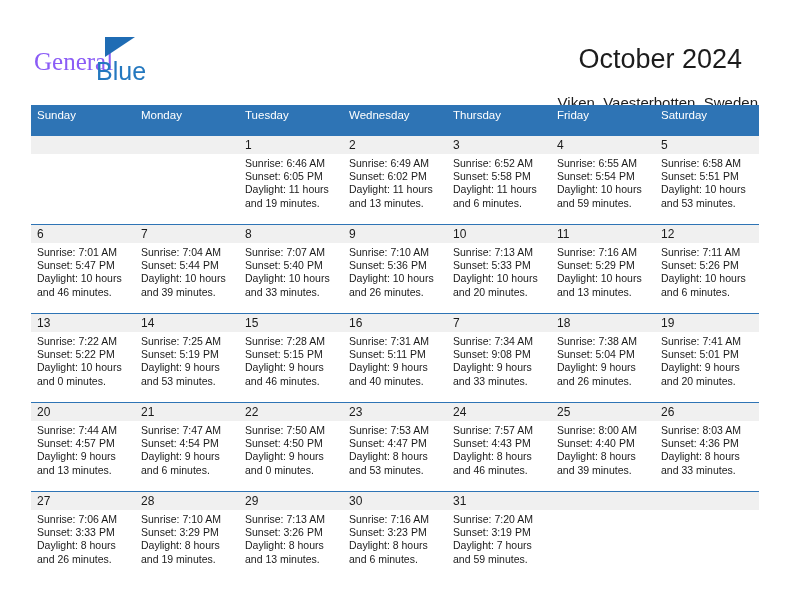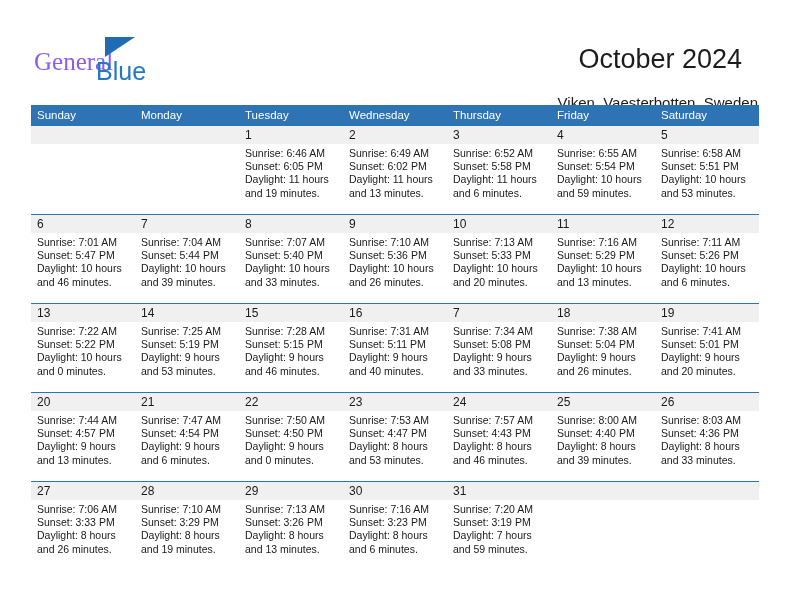--- a/index.html
+++ b/index.html
@@ -94,21 +94,21 @@
     width: 728px;
     border-collapse: collapse;
     table-layout: fixed;
   }
   .calendar th {
     background: #2e74b5;
     color: #ffffff;
     font-weight: normal;
     font-size: 11.5px;
     text-align: left;
-    padding: 4px 0 4px 6px;
+    padding: 4px 0 14px 6px;
     height: 12px;
     line-height: 13px;
   }
   .calendar td {
     vertical-align: top;
     padding: 0;
     border-top: 1.6px solid #2e74b5;
     height: 88px;
     background: #ffffff;
   }
@@ -363,21 +363,21 @@
                 <div>Daylight: 9 hours</div>
                 <div>and 40 minutes.</div>
               </div>
             </div>
           </td>
           <td>
             <div class="daycell">
               <div class="daynum-band">7</div>
               <div class="details">
                 <div>Sunrise: 7:34 AM</div>
-                <div>Sunset: 5:08 PM</div>
+                <div>Sunset: 9:08 PM</div>
                 <div>Daylight: 9 hours</div>
                 <div>and 33 minutes.</div>
               </div>
             </div>
           </td>
           <td>
             <div class="daycell">
               <div class="daynum-band">18</div>
               <div class="details">
                 <div>Sunrise: 7:38 AM</div>

